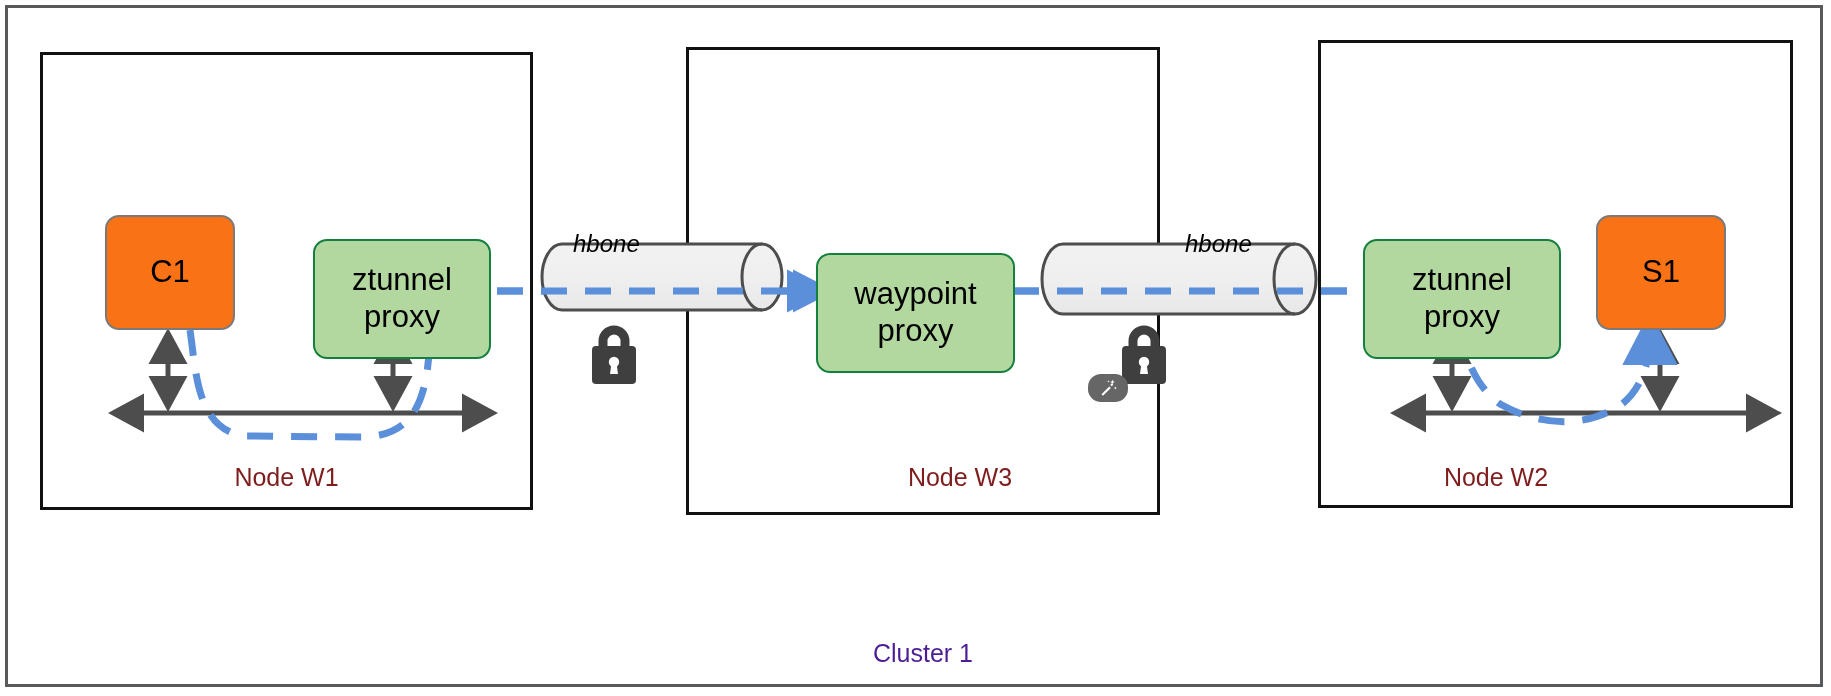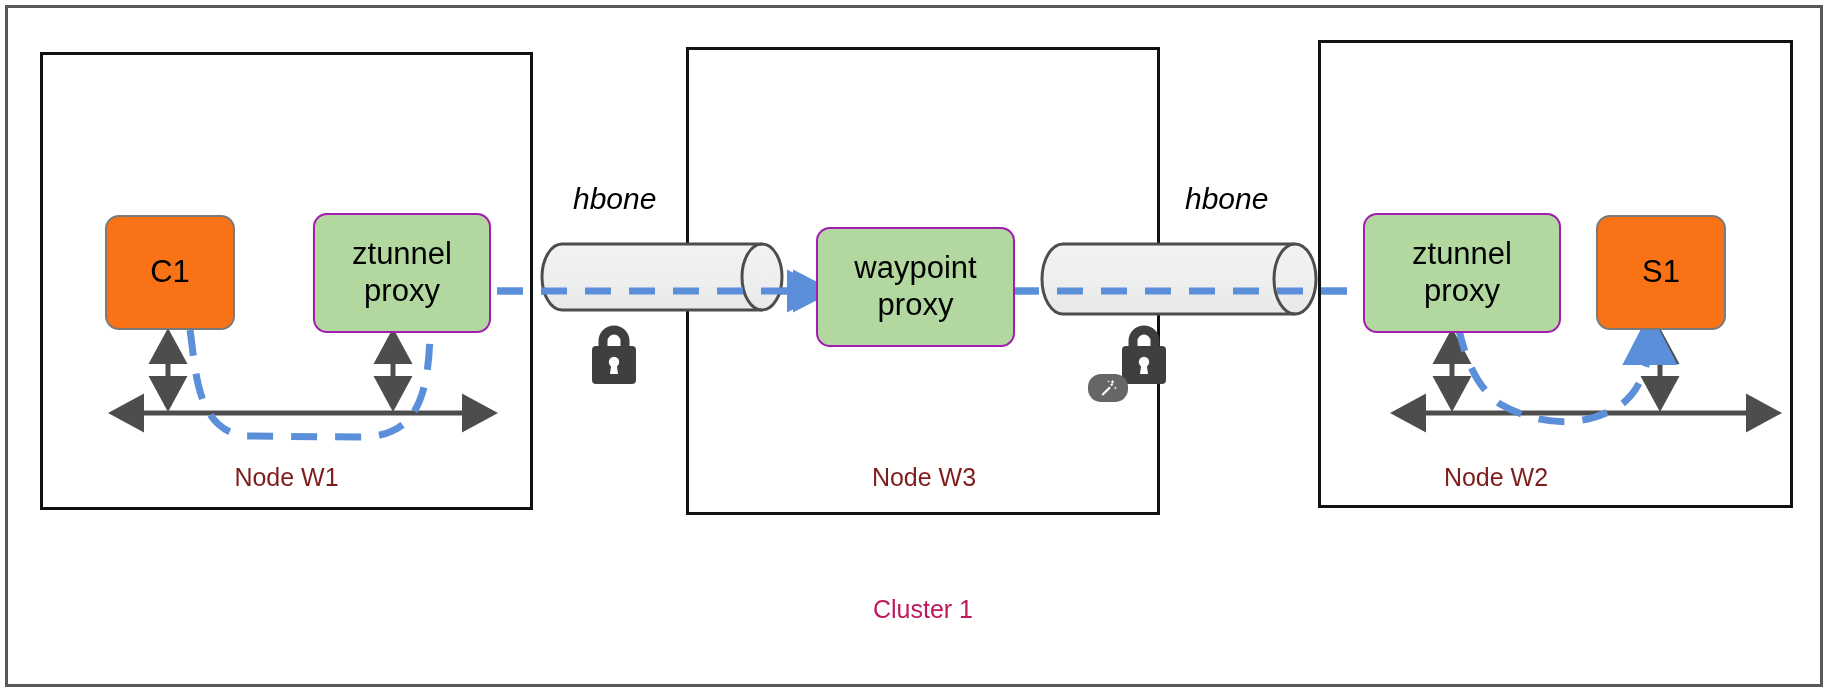--- a/index.html
+++ b/index.html
@@ -51,35 +51,38 @@
     font-size: 31px;
     line-height: 1.18;
     color: #000000;
   }
   .rbox.grey {
     background: #f97316;
     border: 2px solid #7a7a7a;
   }
   .rbox.green {
     background: #b2d8a0;
-    border: 2px solid #a21caf;
+    border: 2px solid #15803d;
+    margin-top: 26px;
   }
   .hbone-label {
     position: absolute;
     font-style: italic;
-    font-size: 30px;
+    font-size: 24px;
     color: #000000;
     white-space: nowrap;
+    margin-top: 48px;
   }
   .cluster-label {
     position: absolute;
     font-size: 25px;
-    color: #be185d;
+    color: #4c1d95;
     white-space: nowrap;
     text-align: center;
+    margin-top: 44px;
   }
   svg.layer {
     position: absolute;
     left: 0;
     top: 0;
     width: 1831px;
     height: 696px;
     pointer-events: none;
     overflow: visible;
   }
@@ -219,21 +222,21 @@
       <path d="M14.6,8.2 L16.6,6.2 L18.4,8 L16.4,10 Z" fill="#ffffff"></path>
       <path d="M17.4,2.2 l0.8,1.8 l1.8,0.8 l-1.8,0.8 l-0.8,1.8 l-0.8,-1.8 l-1.8,-0.8 l1.8,-0.8 Z" fill="#ffffff"></path>
       <path d="M20.8,10.2 l0.55,1.25 l1.25,0.55 l-1.25,0.55 l-0.55,1.25 l-0.55,-1.25 l-1.25,-0.55 l1.25,-0.55 Z" fill="#ffffff"></path>
       <path d="M12.6,2.6 l0.45,1 l1,0.45 l-1,0.45 l-0.45,1 l-0.45,-1 l-1,-0.45 l1,-0.45 Z" fill="#ffffff"></path>
     </svg>
   </div>
 
   <div class="node-label" style="left:40px; top:463px; width:493px;">
     <span>Node W1</span>
   </div>
-  <div class="node-label" style="left:666px; top:463px; width:516px;">
+  <div class="node-label" style="left:702px; top:463px; width:516px;">
     <span>Node W3</span>
   </div>
   <div class="node-label" style="left:1246px; top:463px; width:500px;">
     <span>Node W2</span>
   </div>
 
   <div class="cluster-label" style="left:686px; top:595px; width:474px;">
     <span>Cluster 1</span>
   </div>
 

